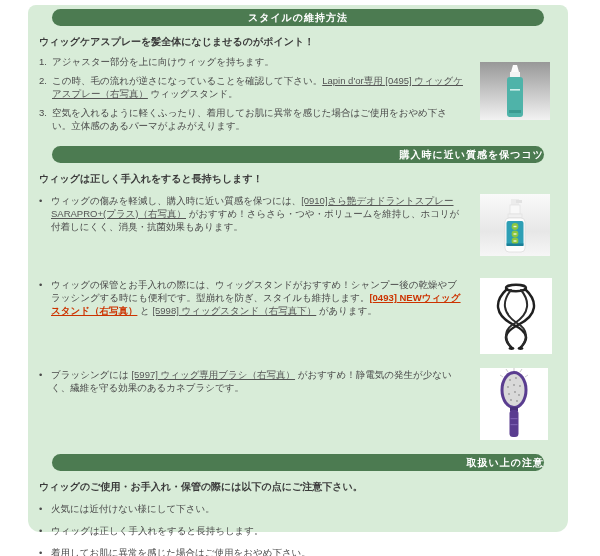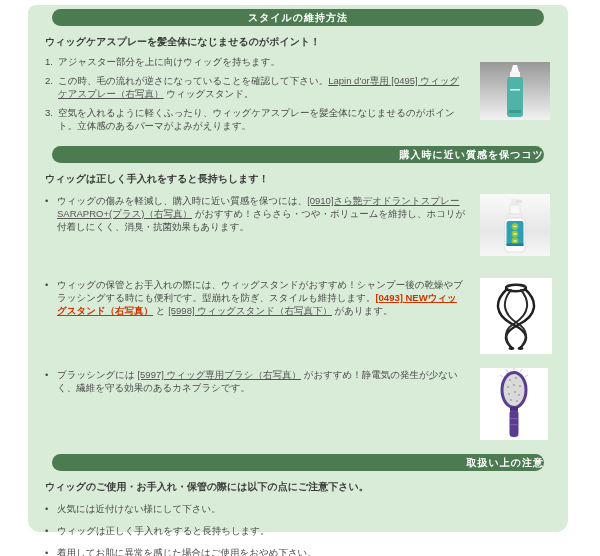--- a/index.html
+++ b/index.html
@@ -4,21 +4,21 @@
 <style>
   * { margin:0; padding:0; box-sizing:border-box; }
   html,body { width:600px; height:556px; background:#ffffff; overflow:hidden;
               font-family:"Liberation Sans","DejaVu Sans",sans-serif; }
   .panel { position:absolute; left:28px; top:5px; width:540px; height:527px;
            background:#d8ecd8; border-radius:8px 8px 12px 12px; }
   .bar { margin:4px 24px 0 24px; height:17px; line-height:17px; border-radius:9px;
          background:#4c7b51; color:#ffffff; text-align:center; font-weight:bold;
          font-size:10px; letter-spacing:1px; }
   .bar2 { margin-top:8px;text-align:right; }
-  .content { padding:0 18px 0 17px; }
+  .content { padding:0 18px 0 11px; }
   .intro { font-weight:bold; color:#3b3b3b; font-size:10px; margin:9px 0 0 0; line-height:14px; }
   .body-text { color:#4a4a4a; font-size:9.5px; line-height:13px; }
   .sec1-flex { display:flex; margin-top:6px; }
   .sec1-steps { flex:1; padding-right:14px; }
   .step { display:flex; margin-bottom:6px; }
   .step .num { width:13px; flex-shrink:0; }
   .step .txt { flex:1; }
   .prod { width:70px; flex-shrink:0; font-size:0; line-height:0; }
   .prod svg { display:block; }
   .p1 { margin-top:7px; }
@@ -50,21 +50,21 @@
         <div class="step">
           <span class="num">1.</span>
           <span class="txt">アジャスター部分を上に向けウィッグを持ちます。</span>
         </div>
         <div class="step">
           <span class="num">2.</span>
           <span class="txt"><span>この時、毛の流れが逆さになっていることを確認して下さい。</span><a class="lnk">Lapin d'or専用 [0495] ウィッグケアスプレー（右写真）</a><span> ウィッグスタンド。</span></span>
         </div>
         <div class="step">
           <span class="num">3.</span>
-          <span class="txt">空気を入れるように軽くふったり、ウィッグケアスプレーを髪全体になじませるのがポイント。立体感のあるパーマがよみがえります。</span>
+          <span class="txt">空気を入れるように軽くふったり、着用してお肌に異常を感じた場合はご使用をおやめ下さい。立体感のあるパーマがよみがえります。</span>
         </div>
       </div>
 
       <div class="prod p1">
         <svg width="70" height="58" viewBox="0 0 70 58">
           <defs>
             <linearGradient id="g1" x1="0" y1="0" x2="0" y2="1">
               <stop offset="0" stop-color="#989898"></stop>
                 <stop offset="1" stop-color="#f2f2f2"></stop>
             </linearGradient>

